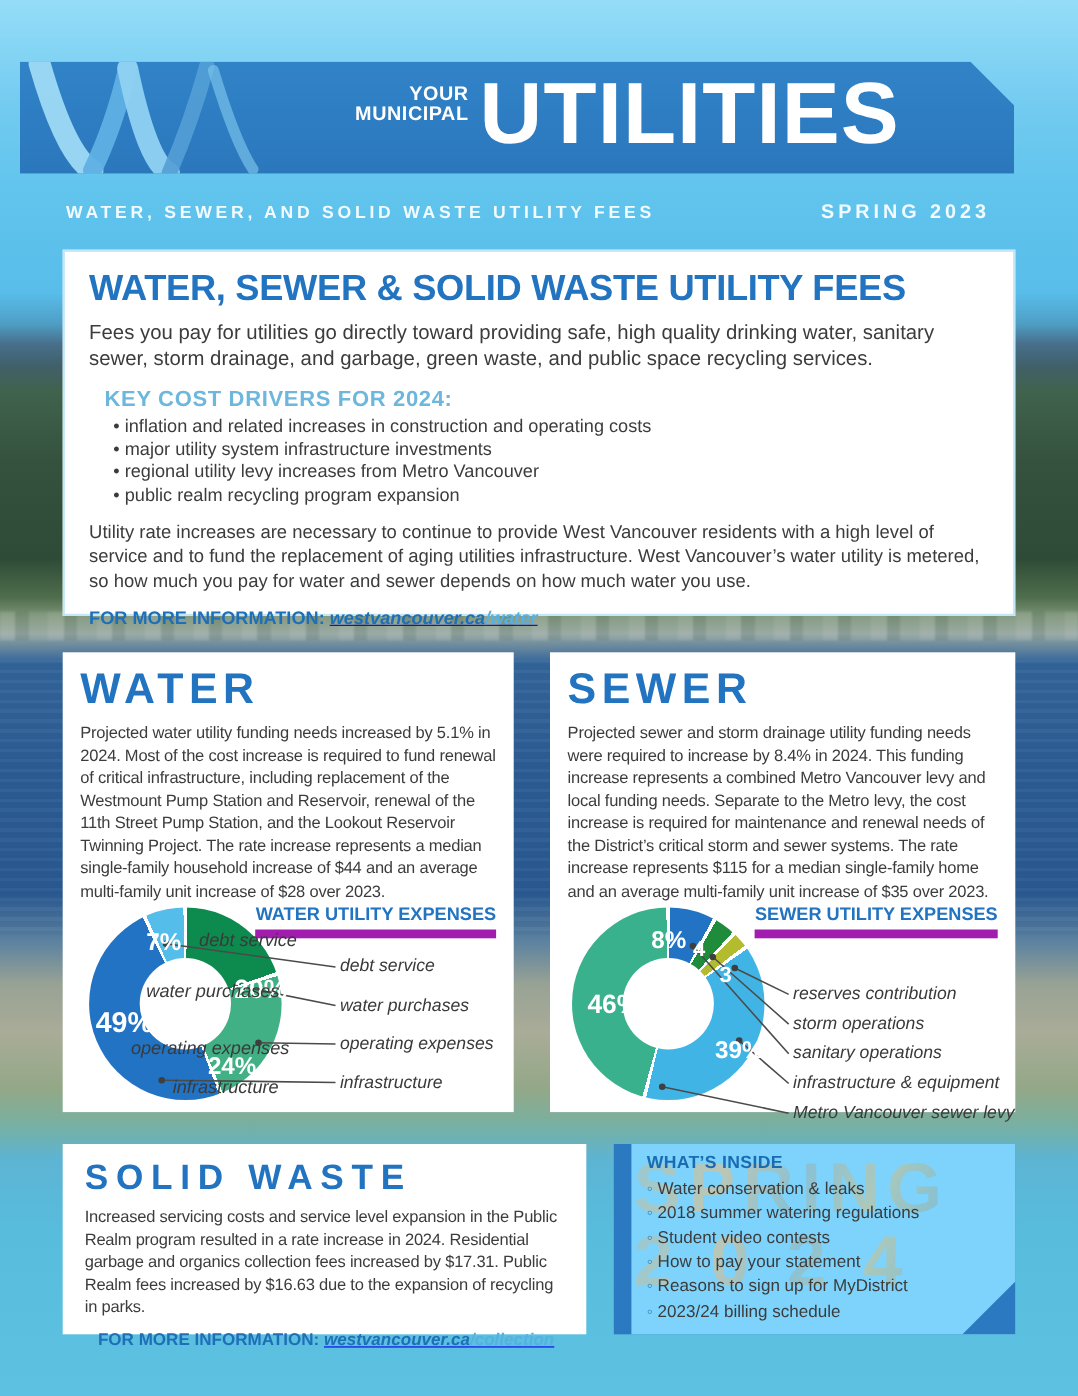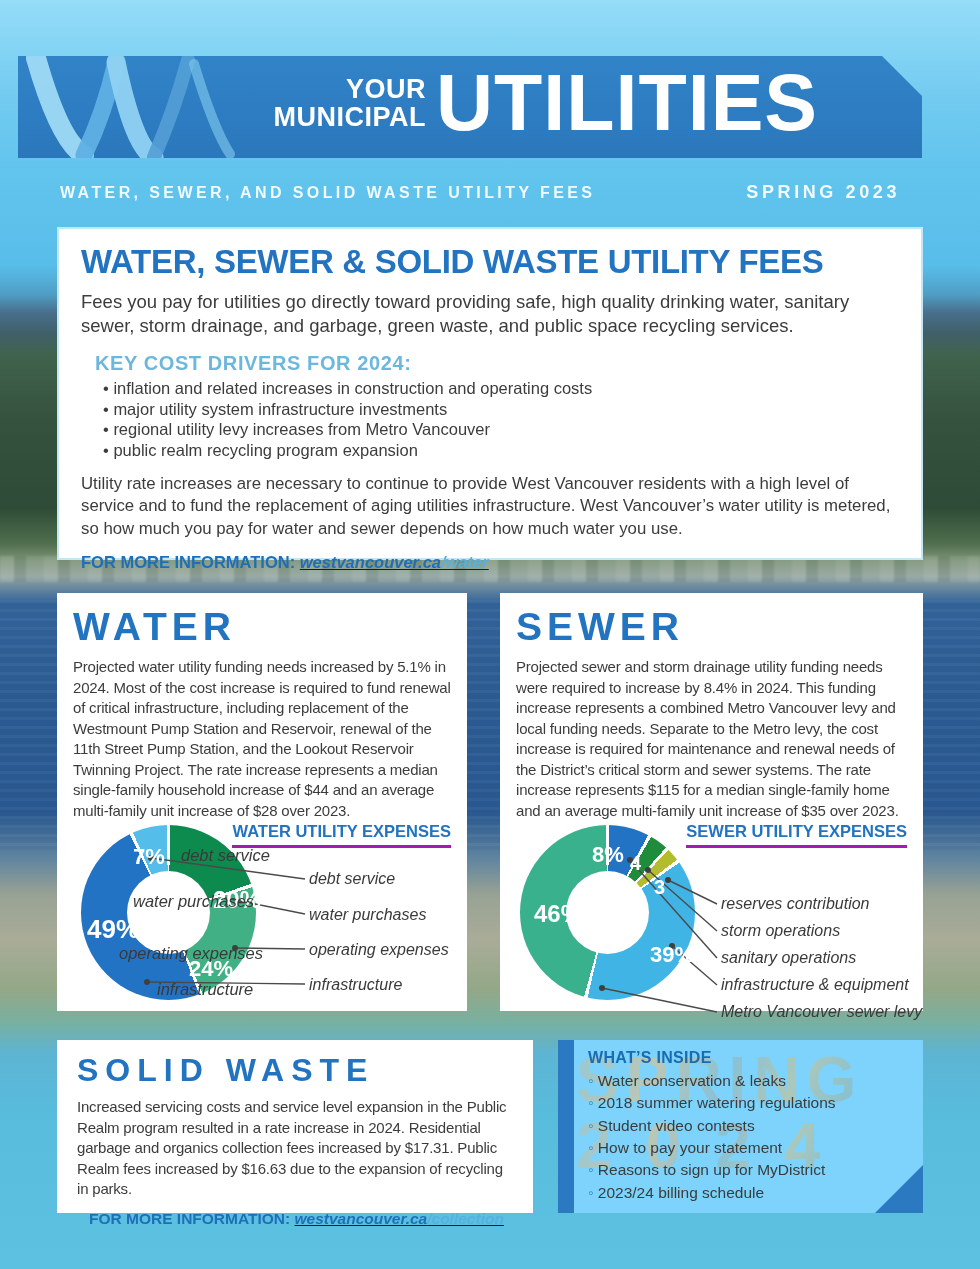--- a/index.html
+++ b/index.html
@@ -21,21 +21,21 @@
     opacity:.5;filter:blur(1px);}
   .water-streaks{position:absolute;left:0;top:600px;width:100%;height:250px;
     background:repeating-linear-gradient(180deg, rgba(255,255,255,.05) 0 3px, rgba(0,0,40,.05) 3px 9px);opacity:.6;}
 
   
   .banner{position:absolute;left:18px;top:56px;width:904px;height:102px;
     background:linear-gradient(180deg,#3183c8,#2b77bc);
     clip-path:polygon(0 0, calc(100% - 40px) 0, 100% 40px, 100% 100%, 0 100%);}
   .w-logo{position:absolute;left:4px;top:0;height:102px;width:240px;}
   .your-muni{position:absolute;left:248px;top:20px;width:160px;text-align:right;
-    color:#fff;font-weight:800;font-size:27px;line-height:1.02;letter-spacing:.5px;}
+    color:#fff;font-weight:800;font-size:18px;line-height:1.02;letter-spacing:.5px;}
   .utilities{position:absolute;left:418px;top:7px;color:#fff;font-weight:800;
     font-size:79px;letter-spacing:1px;line-height:1;}
   .subheader{position:absolute;left:60px;top:182px;right:80px;display:flex;
     justify-content:space-between;align-items:baseline;color:#f1fbff;}
   .subheader .sub-l{font-weight:700;font-size:16px;letter-spacing:3.4px;}
   .subheader .sub-r{font-weight:800;font-size:18px;letter-spacing:3.6px;}
 
   
   .card{position:absolute;background:#fff;box-sizing:border-box;}
   .blue-h{color:#2273c0;font-weight:700;margin:0;}
@@ -64,21 +64,21 @@
   .chart-panel{position:absolute;left:16px;top:227px;height:190px;}
   .chart-panel.water{width:378px;}
   .chart-panel.sewer{width:391px;}
   .donut{position:absolute;width:175px;height:175px;border-radius:50%;}
   .chart-panel.water .donut{left:8px;top:5px;}
   .chart-panel.sewer .donut{left:4px;top:5px;}
   .hole{position:absolute;left:46px;top:46px;width:83px;height:83px;border-radius:50%;background:#fff;}
   .pct{position:absolute;color:#fff;font-weight:800;z-index:3;}
   .overlay-label{position:absolute;font-style:italic;font-size:16.5px;color:#3a3a3a;z-index:4;white-space:nowrap;}
   .legend-title{position:absolute;top:2px;right:0;color:#2273c0;font-weight:800;font-size:16.5px;
-    border-bottom:3px solid #a21caf;padding-bottom:4px;white-space:nowrap;z-index:4;}
+    border-bottom:8px solid #a21caf;padding-bottom:4px;white-space:nowrap;z-index:4;}
   .legend-item{position:absolute;font-style:italic;font-size:16px;color:#3a3a3a;white-space:nowrap;z-index:4;}
   svg.leaders{position:absolute;left:0;top:0;z-index:2;overflow:visible;}
 
   
   .solid-box{left:57px;top:1040px;width:476px;height:173px;padding:10px 20px;}
   .solid-box h2{font-size:32px;letter-spacing:7px;margin:2px 0 8px 0;}
   .solid-box .card-body{font-size:15px;}
   .solid-box .formore{font-size:15.5px;margin-top:10px;margin-left:12px;}
 
   

